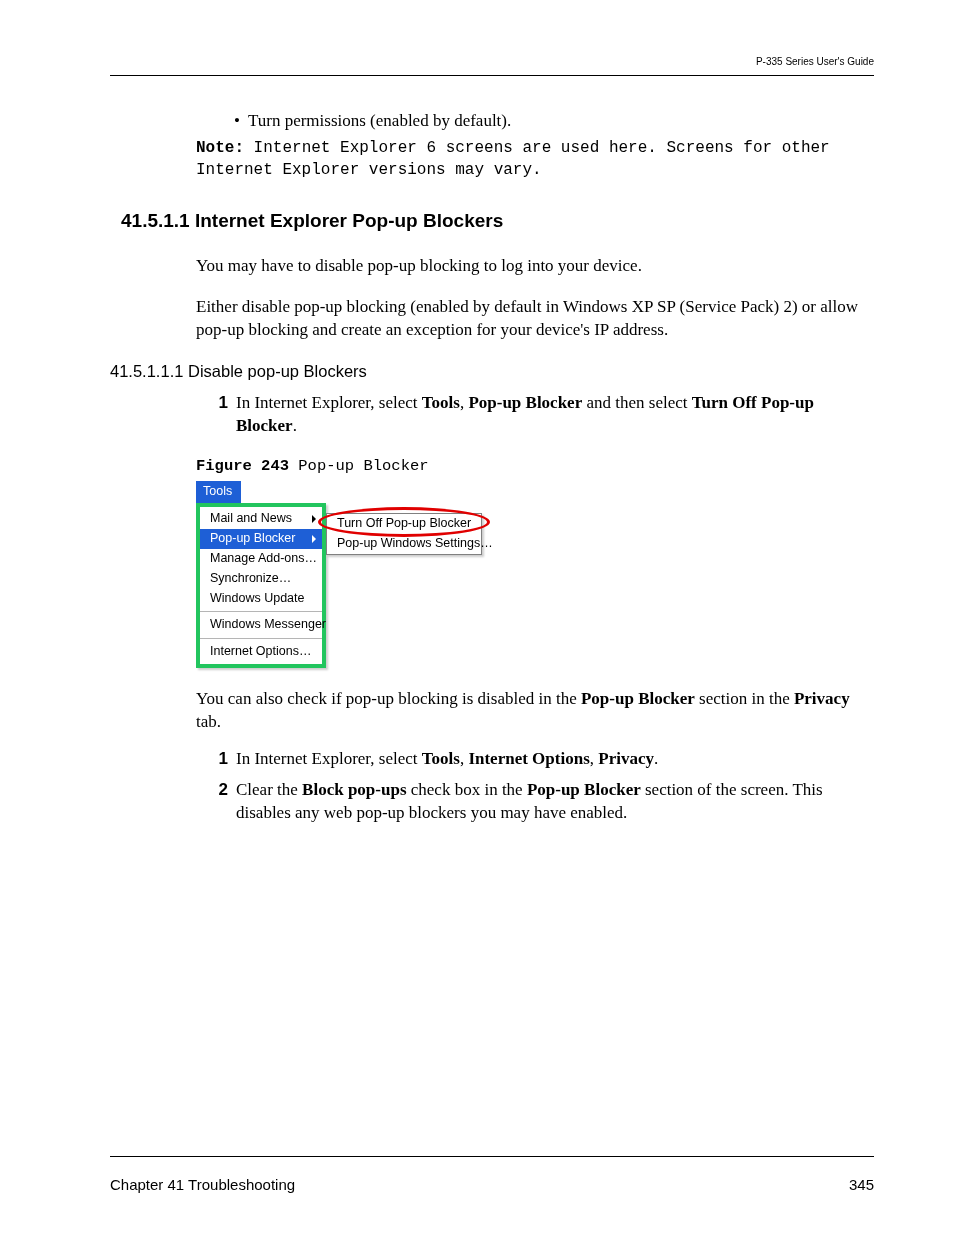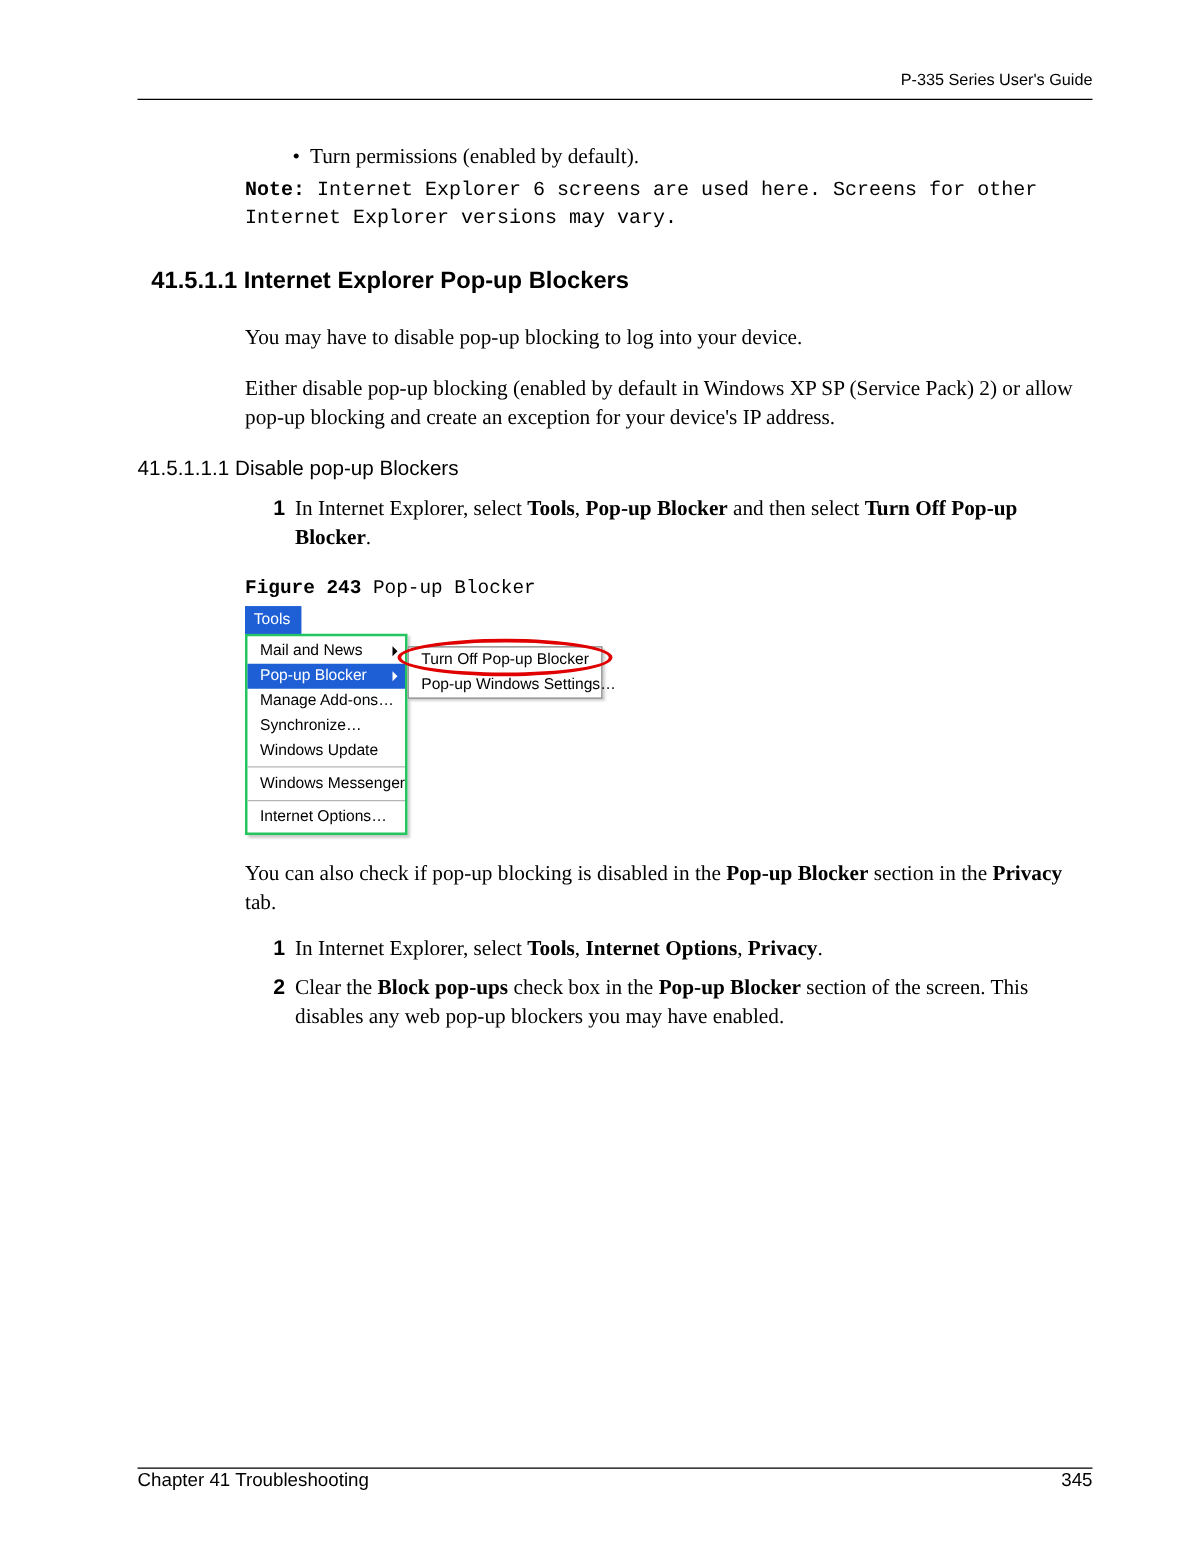--- a/index.html
+++ b/index.html
@@ -15,21 +15,21 @@
     }
     .page {
       padding: 55px 80px 40px 110px;
       height: 100%;
       display: flex;
       flex-direction: column;
     }
     .header {
       text-align: right;
       font-family: Arial, Helvetica, sans-serif;
-      font-size: 13px;
+      font-size: 10px;
       padding-bottom: 6px;
       border-bottom: 1.5px solid #000;
       margin-bottom: 34px;
     }
     .content { flex: 1; }
     .indent { margin-left: 86px; }
     .indent2 { margin-left: 104px; }
     .bullet-row {
       display: flex;
       gap: 8px;
@@ -89,21 +89,21 @@
     }
     .tools-btn {
       display: inline-block;
       background: #1e5fd6;
       color: #fff;
       padding: 1px 8px 2px 6px;
       border: 1px solid #1e5fd6;
       font-size: 12.5px;
     }
     .menu-panel {
-      border: 2px solid #22c55e;
+      border: 4px solid #22c55e;
       box-shadow: 2px 2px 2px rgba(0,0,0,0.2);
       background: #fff;
       width: 130px;
     }
     .menu-group { padding: 2px 0; }
     .menu-sep { border-top: 1px solid #b5b5b5; margin: 1px 0; }
     .menu-item, .menu-item-h {
       padding: 1px 6px 2px 10px;
       position: relative;
       white-space: nowrap;
@@ -139,21 +139,21 @@
       top: 26px;
       width: 172px;
       height: 30px;
       border: 3px solid #e00000;
       border-radius: 50%;
       z-index: 3;
       pointer-events: none;
     }
     .footer {
       border-top: 1.5px solid #000;
-      padding-top: 0;
+      padding-top: 18px;
       display: flex;
       justify-content: space-between;
       font-family: Arial, Helvetica, sans-serif;
       font-size: 15px;
     }
     .txt-bold { font-weight: bold; }
   </style>
 </head>
 <body>
 

